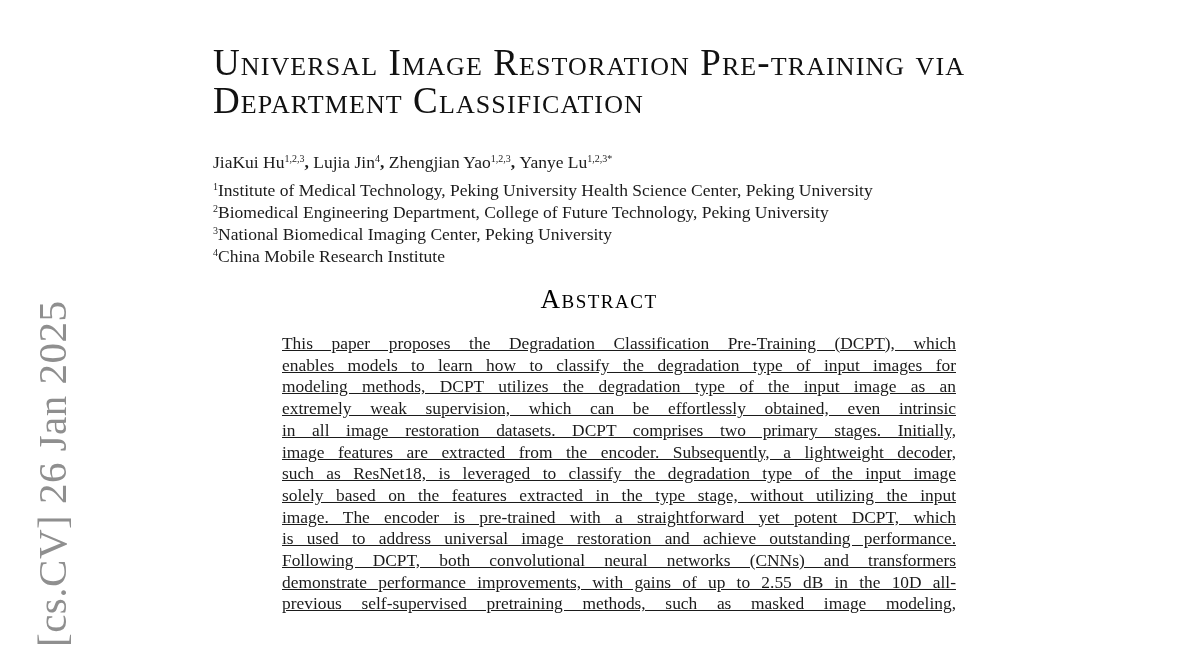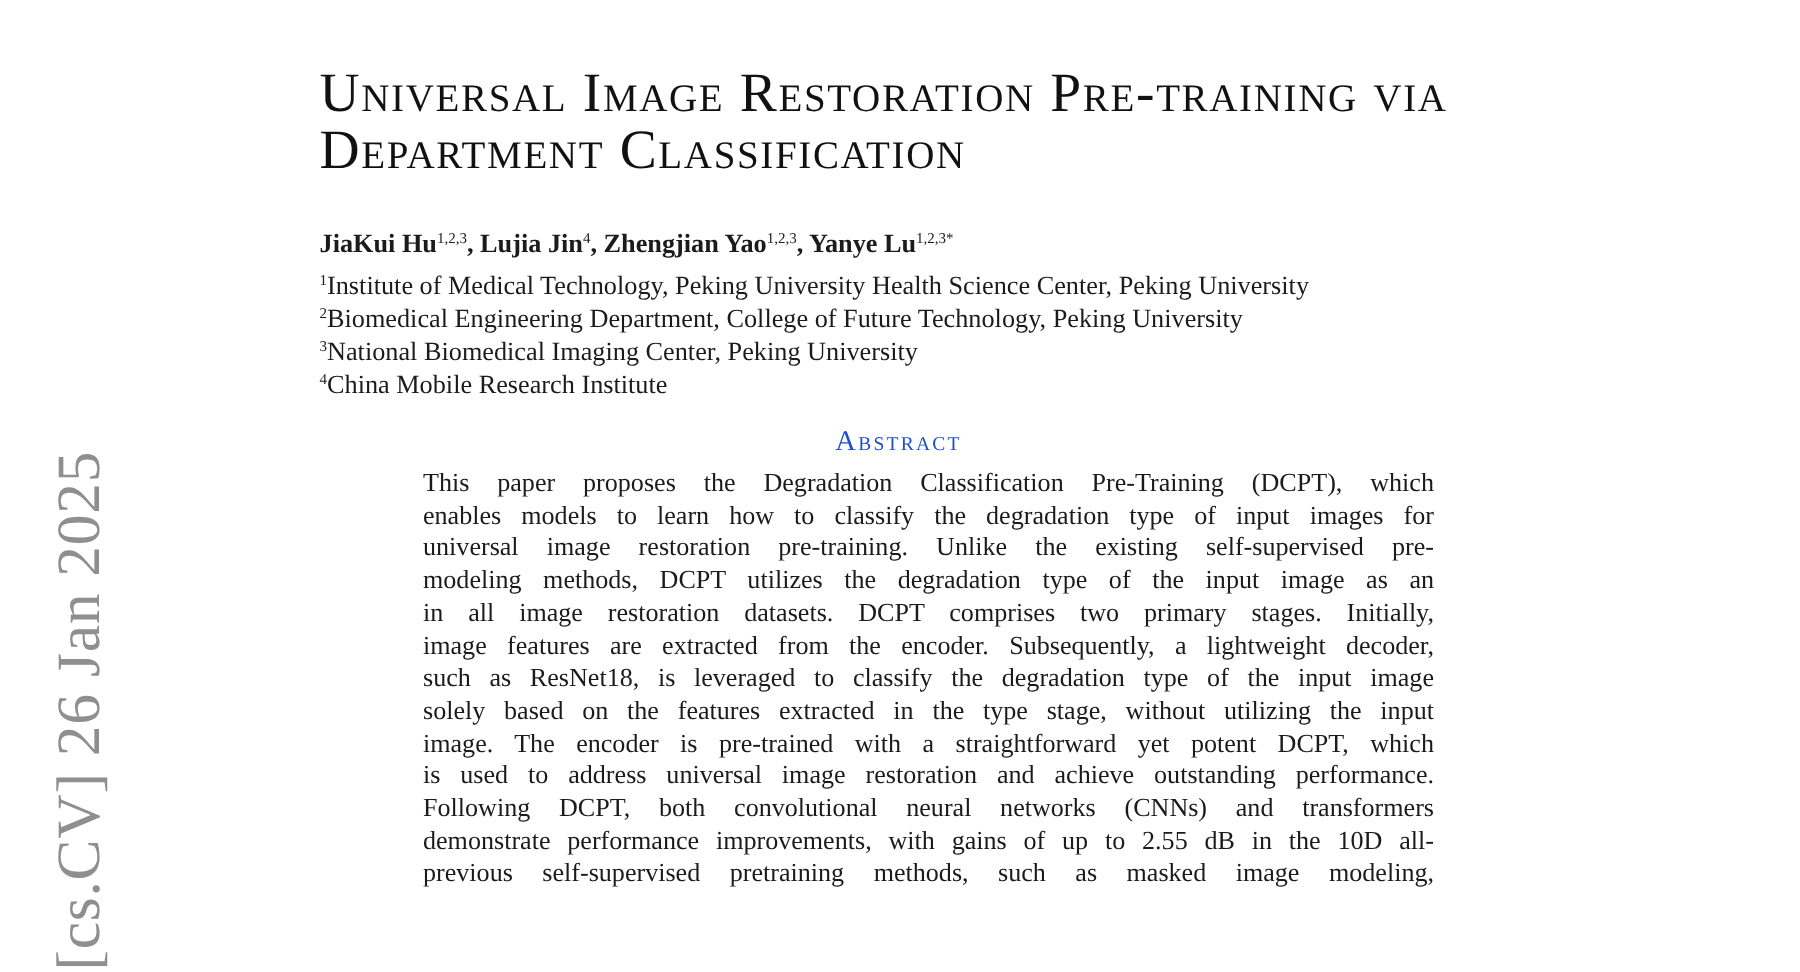--- a/index.html
+++ b/index.html
@@ -43,21 +43,21 @@
   }
   .title-line { display: block; }
   .authors {
     position: absolute;
     left: 213px;
     top: 152px;
     font-size: 17.5px;
     line-height: 21px;
     white-space: nowrap;
   }
-  .author-name { font-weight: bold; margin-top: 48px; }
+  .author-name { font-weight: normal; margin-top: 48px; }
   .author-sep { font-weight: bold; }
   sup.affil-mark {
     font-size: 10px;
     line-height: 0;
     vertical-align: 6px;
     font-weight: normal;
   }
   .affils {
     position: absolute;
     left: 213px;
@@ -66,31 +66,32 @@
     line-height: 22px;
     white-space: nowrap;
   }
   .abstract-heading {
     position: absolute;
     left: 213px;
     top: 284px;
     width: 772px;
     text-align: center;
     font-variant: small-caps;
-    font-size: 19px;
+    font-size: 27px;
     letter-spacing: 1.5px;
-    color: #1d4ed8;
+    color: #000000;
   }
   .abstract {
     position: absolute;
     left: 282px;
-    top: 311px;
+    top: 333px;
     width: 674px;
     font-size: 17.4px;
     line-height: 21.7px;
+    text-decoration: underline;
   }
   .abs-line {
     text-align: justify;
     text-align-last: justify;
     white-space: normal;
   }
 </style>
 </head>
 <body>
 
@@ -115,22 +116,22 @@
     <div class="affil"><sup class="affil-mark">2</sup><span>Biomedical Engineering Department, College of Future Technology, Peking University</span></div>
     <div class="affil"><sup class="affil-mark">3</sup><span>National Biomedical Imaging Center, Peking University</span></div>
     <div class="affil"><sup class="affil-mark">4</sup><span>China Mobile Research Institute</span></div>
   </div>
 
   <div class="abstract-heading">Abstract</div>
 
   <div class="abstract">
     <div class="abs-line">This paper proposes the Degradation Classification Pre-Training (DCPT), which</div>
     <div class="abs-line">enables models to learn how to classify the degradation type of input images for</div>
-    <div class="abs-line">universal image restoration pre-training. Unlike the existing self-supervised pre-</div>
     <div class="abs-line">modeling methods, DCPT utilizes the degradation type of the input image as an</div>
+    <div class="abs-line">extremely weak supervision, which can be effortlessly obtained, even intrinsic</div>
     <div class="abs-line">in all image restoration datasets. DCPT comprises two primary stages. Initially,</div>
     <div class="abs-line">image features are extracted from the encoder. Subsequently, a lightweight decoder,</div>
     <div class="abs-line">such as ResNet18, is leveraged to classify the degradation type of the input image</div>
     <div class="abs-line">solely based on the features extracted in the type stage, without utilizing the input</div>
     <div class="abs-line">image. The encoder is pre-trained with a straightforward yet potent DCPT, which</div>
     <div class="abs-line">is used to address universal image restoration and achieve outstanding performance.</div>
     <div class="abs-line">Following DCPT, both convolutional neural networks (CNNs) and transformers</div>
     <div class="abs-line">demonstrate performance improvements, with gains of up to 2.55 dB in the 10D all-</div>
     <div class="abs-line">previous self-supervised pretraining methods, such as masked image modeling,</div>
   </div>

